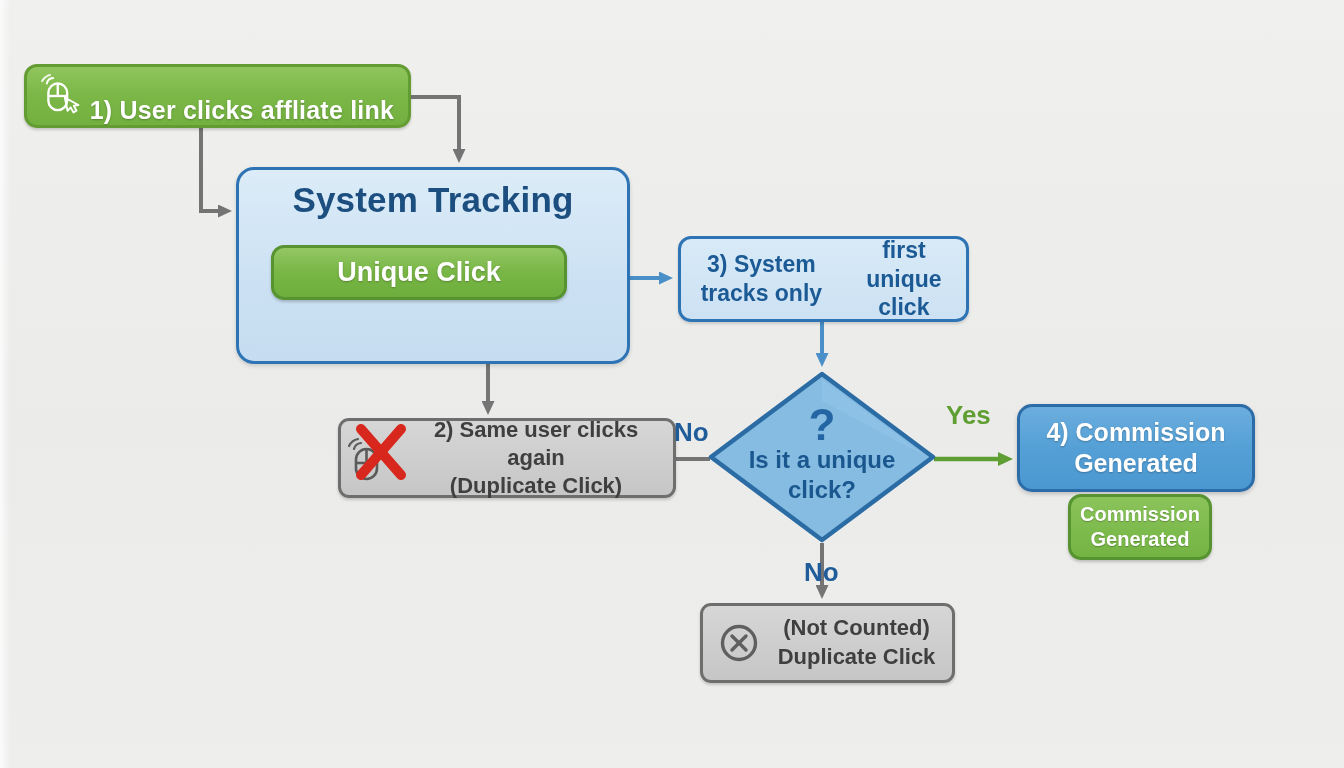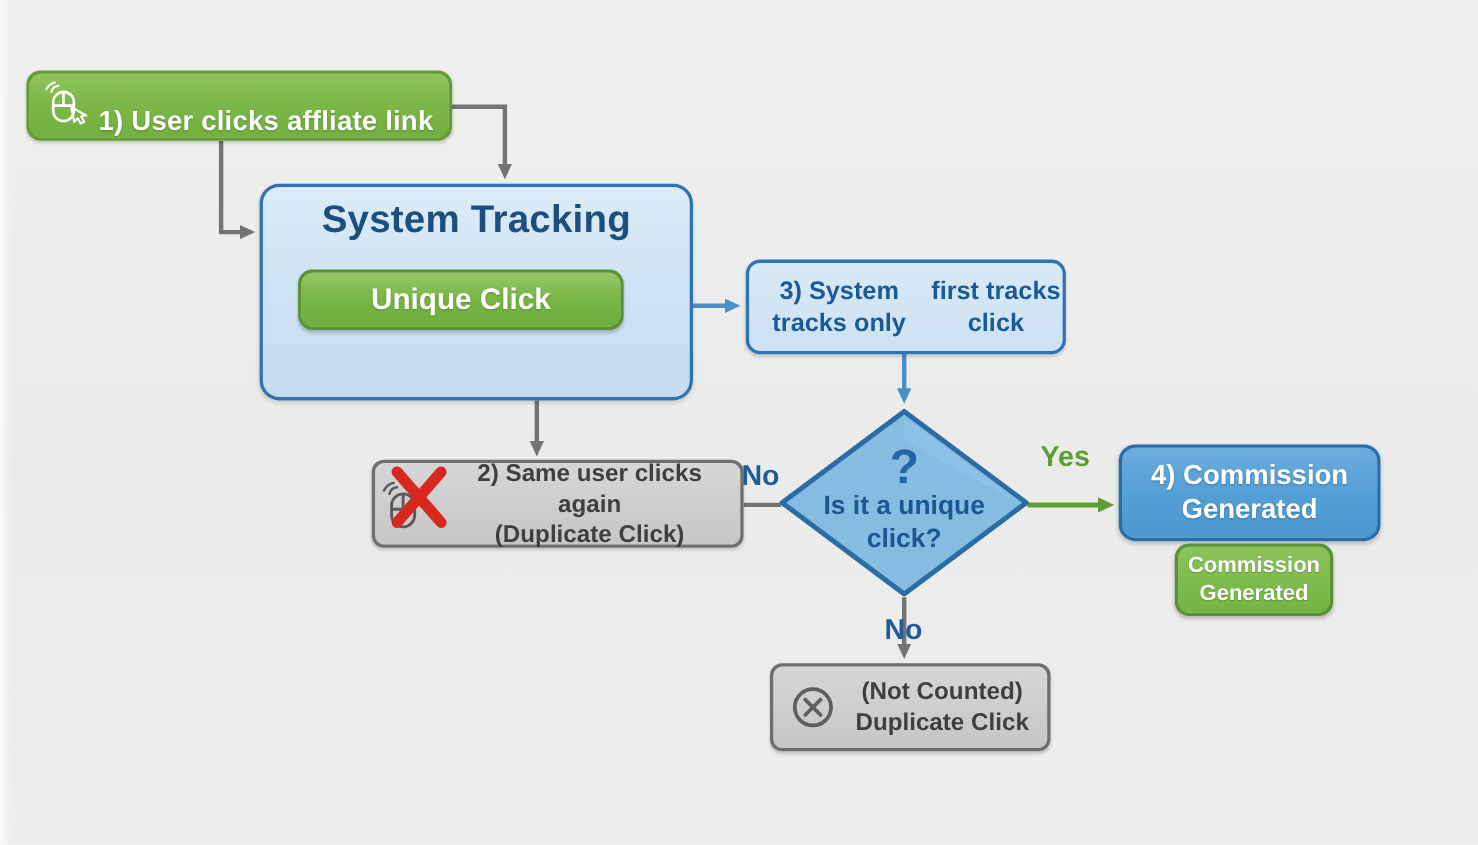--- a/index.html
+++ b/index.html
@@ -143,21 +143,21 @@
   <div class="node system">
     <div class="title">System Tracking</div>
   </div>
 
   <div class="node chip">
     <span class="label">Unique Click</span>
   </div>
 
   <div class="node blue-box step3">
     <div class="line">3) System tracks only</div>
-    <div class="line">first tracks click</div>
+    <div class="line">first unique click</div>
   </div>
 
   <div class="node gray-box step2">
     <div class="icon-wrap">
       <svg width="62" height="70" viewBox="0 0 62 70">
         <path d="M9,26 a8,8 0 0 1 7,-6" fill="none" stroke="#5a5a5a" stroke-width="2.2" stroke-linecap="round"></path>
         <path d="M4,23 a13,13 0 0 1 9,-7" fill="none" stroke="#5a5a5a" stroke-width="2.2" stroke-linecap="round"></path>
         <rect x="11" y="26" width="21" height="30" rx="10.5" fill="none" stroke="#5a5a5a" stroke-width="2.6"></rect>
         <line x1="21.5" y1="26" x2="21.5" y2="40" stroke="#5a5a5a" stroke-width="2.6"></line>
         <line x1="11" y1="40" x2="32" y2="40" stroke="#5a5a5a" stroke-width="2.6"></line>

